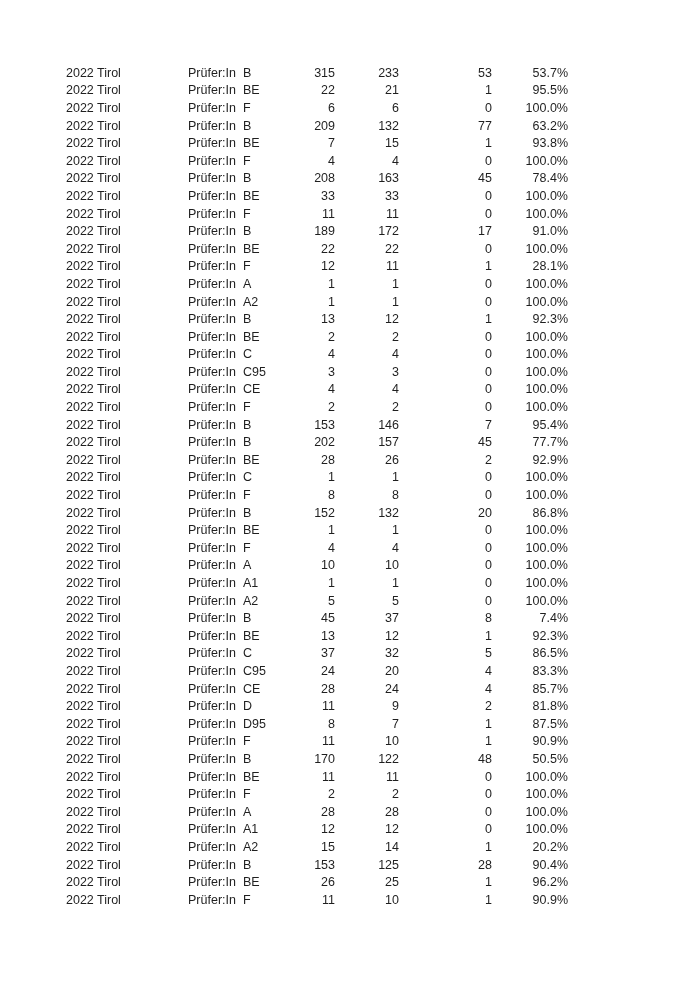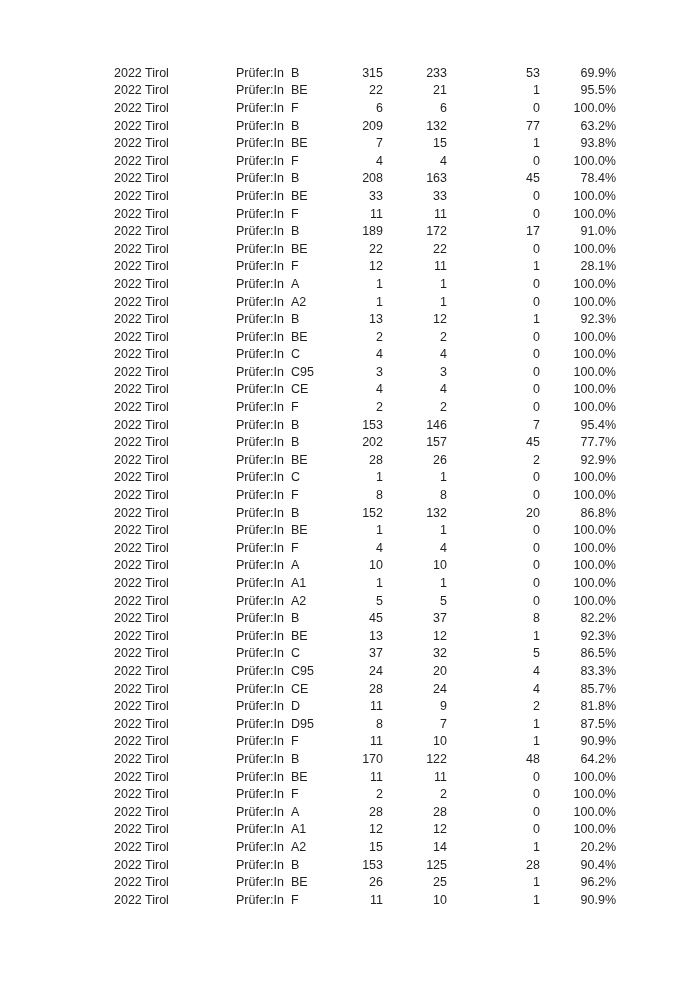--- a/index.html
+++ b/index.html
@@ -13,21 +13,20 @@
     height: 990px;
     background: #ffffff;
     overflow: hidden;
     font-family: "Liberation Sans", sans-serif;
     color: #1f1f1f;
   }
   .table {
     position: absolute;
     left: 66px;
     top: 64px;
-    margin-left: 48px;
   }
   .row {
     display: grid;
     grid-template-columns: 122px 55px 48px 44px 64px 93px 76px;
     height: 17.6px;
     align-items: center;
     font-size: 12.5px;
     white-space: nowrap;
   }
   .cell { display: block; }
@@ -39,21 +38,21 @@
 
 <div class="page">
   <div class="table" id="table-rows">
   <div class="row">
     <span class="cell left">2022 Tirol</span>
     <span class="cell left">Prüfer:In</span>
     <span class="cell left">B</span>
     <span class="cell right">315</span>
     <span class="cell right">233</span>
     <span class="cell right">53</span>
-    <span class="cell right">69.9%</span>
+    <span class="cell right">53.7%</span>
   </div>
 
   <div class="row">
     <span class="cell left">2022 Tirol</span>
     <span class="cell left">Prüfer:In</span>
     <span class="cell left">BE</span>
     <span class="cell right">22</span>
     <span class="cell right">21</span>
     <span class="cell right">1</span>
     <span class="cell right">95.5%</span>
@@ -349,21 +348,21 @@
     <span class="cell right">100.0%</span>
   </div>
 
   <div class="row">
     <span class="cell left">2022 Tirol</span>
     <span class="cell left">Prüfer:In</span>
     <span class="cell left">B</span>
     <span class="cell right">45</span>
     <span class="cell right">37</span>
     <span class="cell right">8</span>
-    <span class="cell right">82.2%</span>
+    <span class="cell right">7.4%</span>
   </div>
 
   <div class="row">
     <span class="cell left">2022 Tirol</span>
     <span class="cell left">Prüfer:In</span>
     <span class="cell left">BE</span>
     <span class="cell right">13</span>
     <span class="cell right">12</span>
     <span class="cell right">1</span>
     <span class="cell right">92.3%</span>
@@ -429,21 +428,21 @@
     <span class="cell right">90.9%</span>
   </div>
 
   <div class="row">
     <span class="cell left">2022 Tirol</span>
     <span class="cell left">Prüfer:In</span>
     <span class="cell left">B</span>
     <span class="cell right">170</span>
     <span class="cell right">122</span>
     <span class="cell right">48</span>
-    <span class="cell right">64.2%</span>
+    <span class="cell right">50.5%</span>
   </div>
 
   <div class="row">
     <span class="cell left">2022 Tirol</span>
     <span class="cell left">Prüfer:In</span>
     <span class="cell left">BE</span>
     <span class="cell right">11</span>
     <span class="cell right">11</span>
     <span class="cell right">0</span>
     <span class="cell right">100.0%</span>

